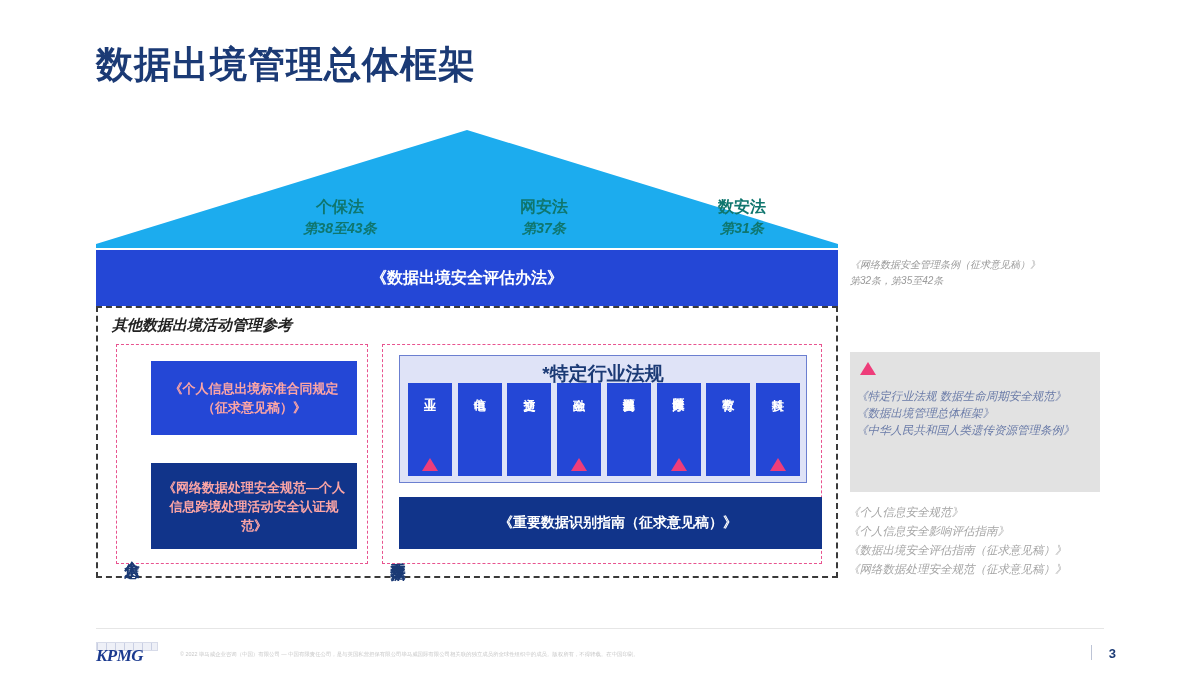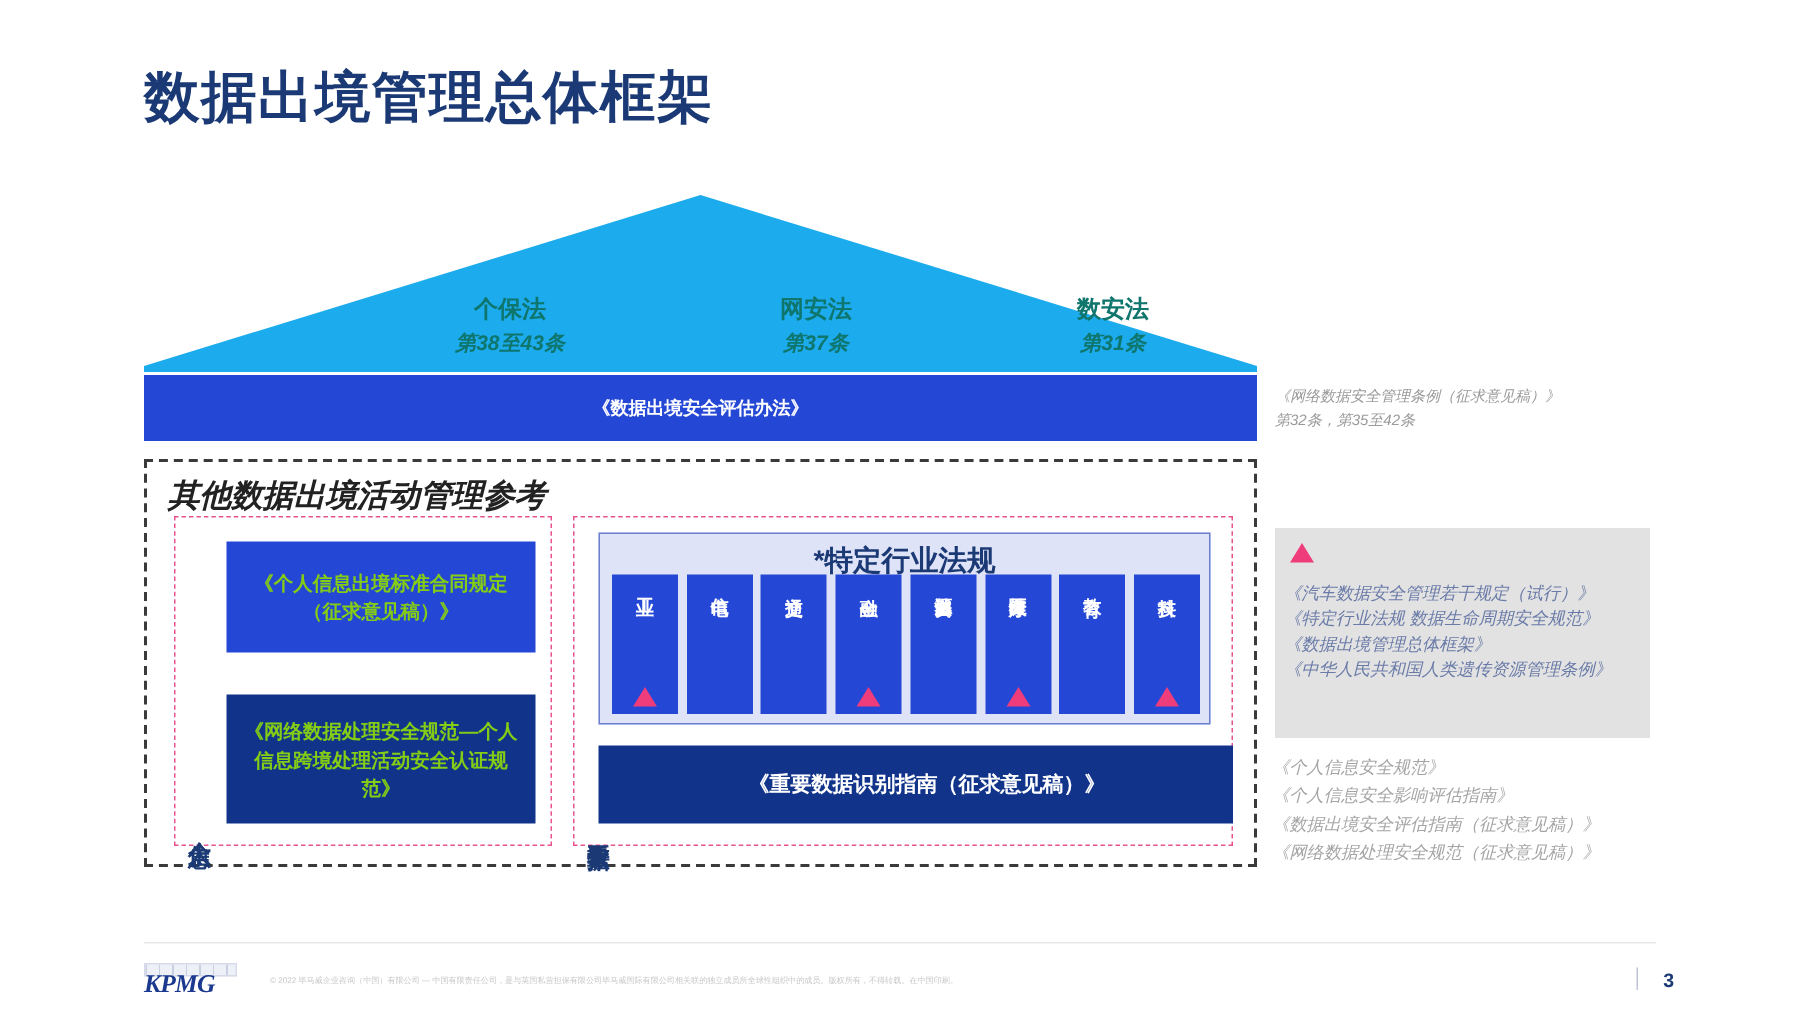--- a/index.html
+++ b/index.html
@@ -68,24 +68,24 @@
   .law-0 { left: 164px; }
   .law-1 { left: 368px; }
   .law-2 { left: 566px; }
 
   
   .main-bar {
     position: absolute;
     left: 96px;
     top: 250px;
     width: 742px;
-    height: 44px;
+    height: 56px;
     background: #2447d6;
     color: #ffffff;
-    font-size: 12px;
+    font-size: 16px;
     font-weight: bold;
     display: flex;
     align-items: center;
     justify-content: center;
   }
 
   
   .side-note-top {
     position: absolute;
     left: 850px;
@@ -106,21 +106,21 @@
     width: 742px;
     height: 272px;
     border: 2px dashed #3a3a3a;
     box-sizing: border-box;
     background: #ffffff;
   }
   .outer-title {
     position: absolute;
     left: 14px;
     top: 8px;
-    font-size: 21px;
+    font-size: 15px;
     font-weight: bold;
     font-style: italic;
     color: #222222;
   }
 
   
   .pink-panel {
     position: absolute;
     border: 1.5px dashed #e8538f;
     box-sizing: border-box;
@@ -136,21 +136,21 @@
     font-weight: bold;
     color: #1b3a75;
     letter-spacing: 1px;
     line-height: 1;
   }
   .vlabel-left  { left: 8px;  bottom: 10px; }
   .vlabel-right { left: 8px;  bottom: 8px; }
 
   .doc-box {
     position: absolute;
-    color: #84cc16;
+    color: #fca5a5;
     font-size: 13px;
     font-weight: bold;
     line-height: 19px;
     text-align: center;
     display: flex;
     align-items: center;
     justify-content: center;
     padding: 20px 8px;
     box-sizing: border-box;
   }
@@ -458,21 +458,20 @@
         </div>
       </div>
 
       <div class="important-bar">《重要数据识别指南（征求意见稿）》</div>
     </div>
   </div>
 
   <div class="gray-box">
     <div class="tri-mark-gray"></div>
     <div class="gray-list">
-      <div>《汽车数据安全管理若干规定（试行）》</div>
       <div>《特定行业法规 数据生命周期安全规范》</div>
       <div>《数据出境管理总体框架》</div>
       <div>《中华人民共和国人类遗传资源管理条例》</div>
     </div>
   </div>
 
   <div class="side-note-bottom">
     <div>《个人信息安全规范》</div>
     <div>《个人信息安全影响评估指南》</div>
     <div>《数据出境安全评估指南（征求意见稿）》</div>

